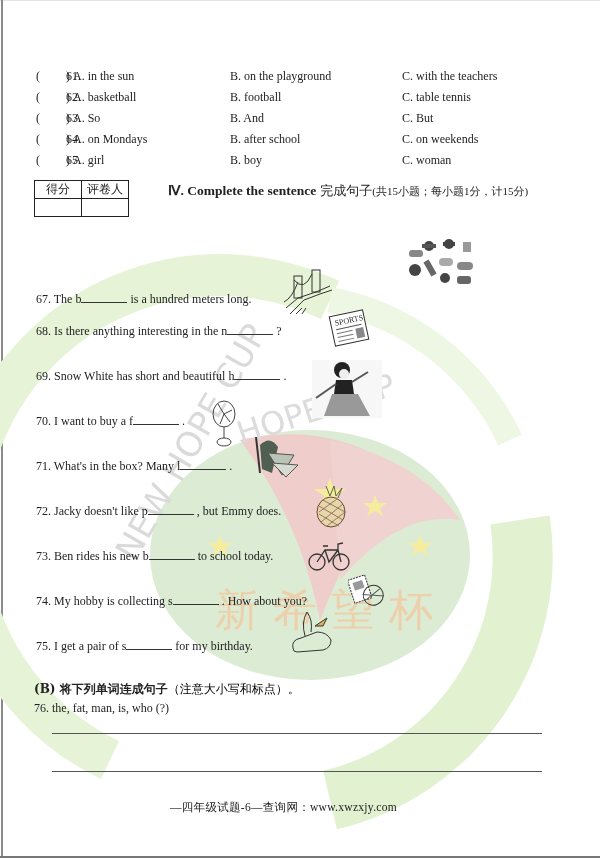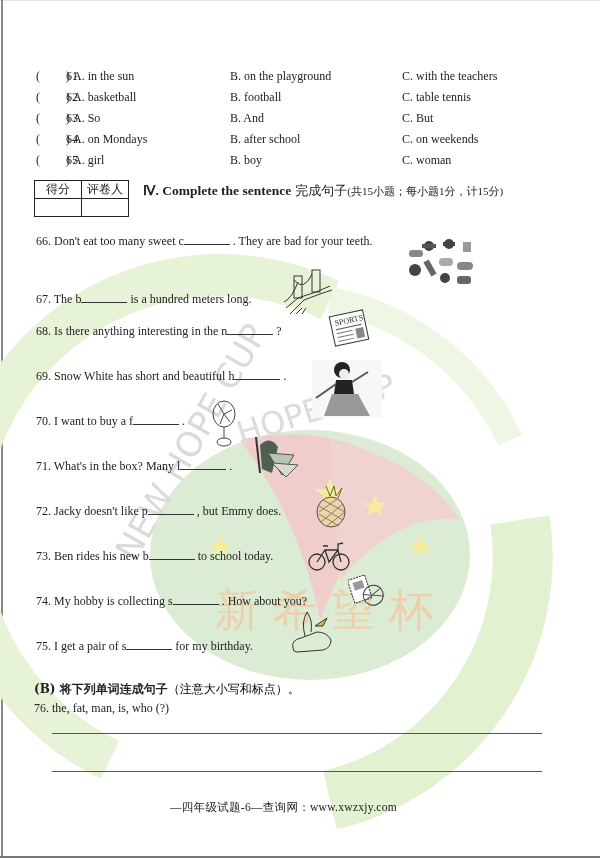--- a/index.html
+++ b/index.html
@@ -23,21 +23,21 @@
     .paren-l { left: 0; }
     .paren-r { left: 30px; }
     .opt-a { left: 37px; }
     .opt-b { left: 194px; }
     .opt-c { left: 366px; text-align: right; }
 
     .score-table { position: absolute; left: 34px; top: 180px; border-collapse: collapse; }
     .score-table td { border: 1px solid #222; width: 46px; height: 17px; font-size: 12px; text-align: center; padding: 0; font-family: "DejaVu Serif", serif; }
 
     .sec-title { position: absolute; left: 143px; top: 182px; font-size: 13px; white-space: nowrap; }
-    .sec-title b { font-family: "Liberation Serif", serif; font-size: 13.5px; }
+    .sec-title b { font-family: "Liberation Serif", serif; font-size: 13.5px; margin-left: 25px; }
     .sec-title .note { font-size: 11px; margin-top: 36px; }
     .sec-sub { position: absolute; left: 143px; top: 203px; font-size: 11px; white-space: nowrap; }
     .sec-sub .note { color: #444; }
 
     .q { position: absolute; left: 36px; font-size: 12px; white-space: nowrap; height: 16px; line-height: 16px; }
     .blank { display: inline-block; border-bottom: 1px solid #333; width: 46px; height: 12px; vertical-align: baseline; }
 
     .pic { position: absolute; }
 
     .secB { position: absolute; left: 34px; top: 681px; font-size: 12px; white-space: nowrap; }
@@ -124,23 +124,20 @@
       <td></td>
       <td></td>
     </tr>
   </tbody>
     </table>
 
   <div class="sec-title">
     <b>Ⅳ. Complete the sentence</b><span style="font-family:'DejaVu Sans',sans-serif;font-size:13px"> 完成句子</span><span class="note">(共15小题；每小题1分，计15分)</span>
   </div>
 
-  <div class="q" style="top:232px">
-    <span>66. Don't eat too many sweet c</span><span class="blank"></span><span> . They are bad for your teeth.</span>
-  </div>
   <div class="q" style="top:290px">
     <span>67. The b</span><span class="blank"></span><span> is a hundred meters long.</span>
   </div>
   <div class="q" style="top:322px">
     <span>68. Is there anything interesting in the n</span><span class="blank"></span><span> ?</span>
   </div>
   <div class="q" style="top:367px">
     <span>69. Snow White has short and beautiful h</span><span class="blank"></span><span> .</span>
   </div>
   <div class="q" style="top:412px">

